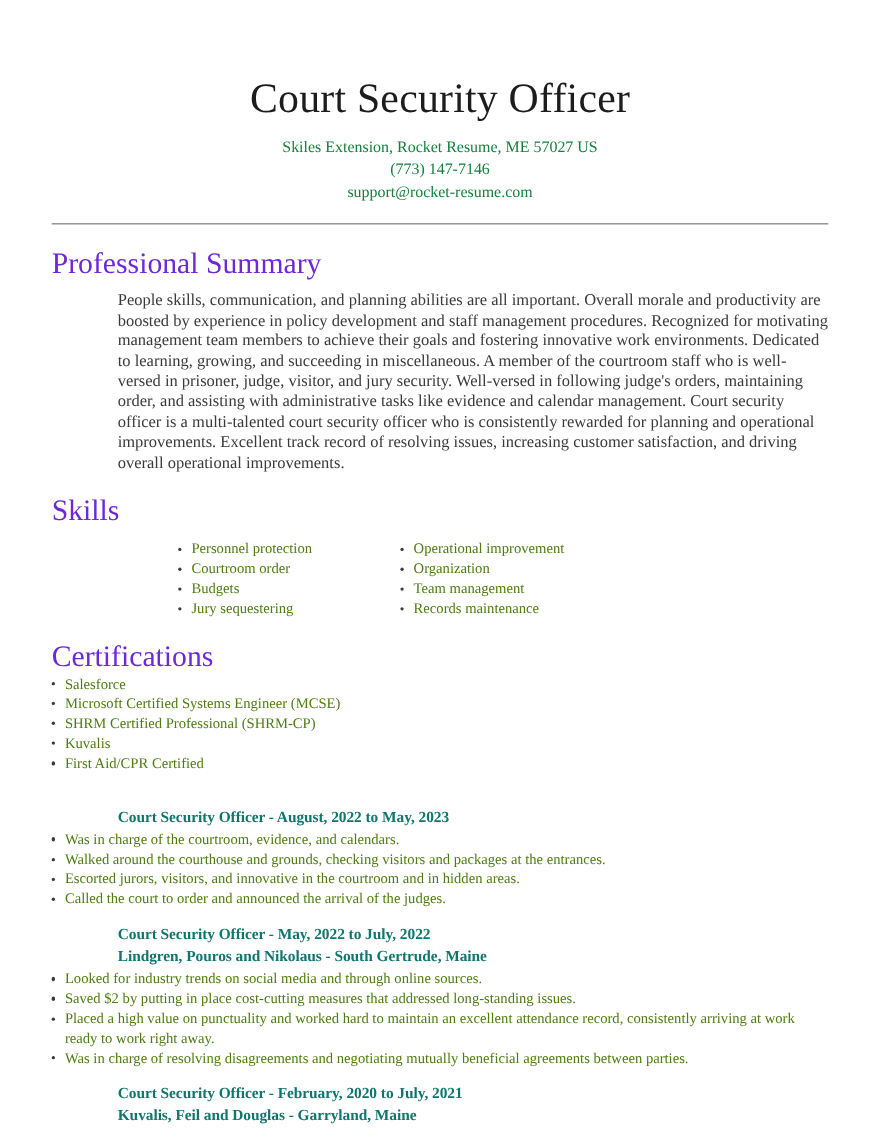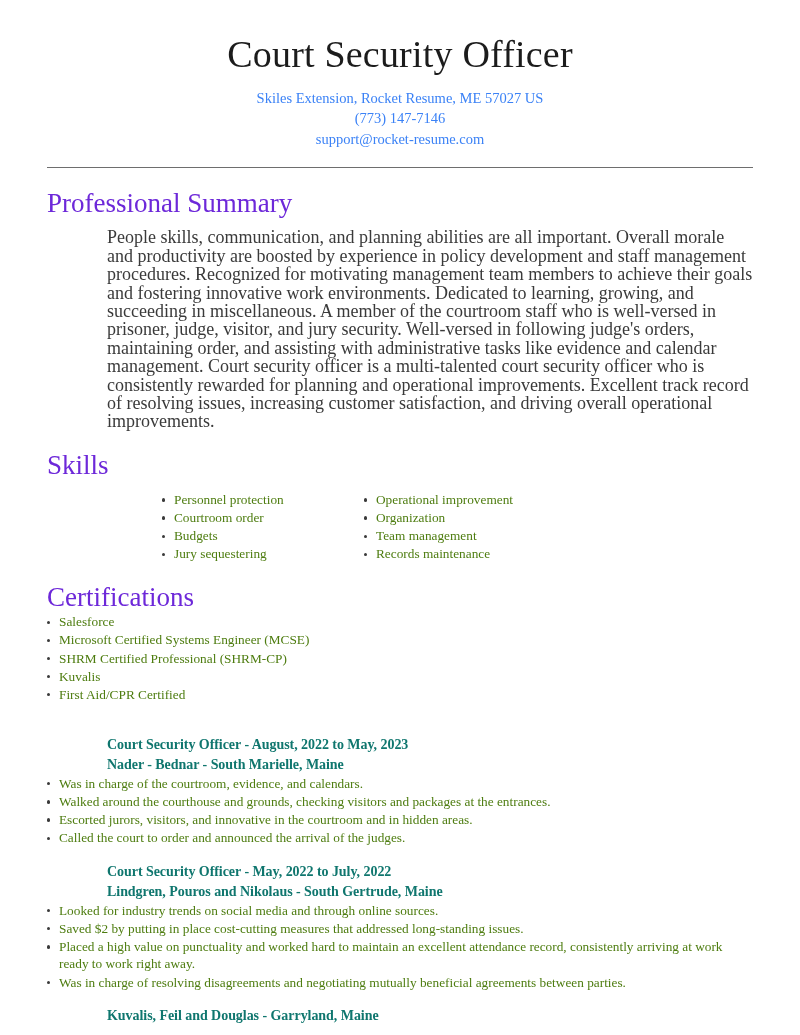--- a/index.html
+++ b/index.html
@@ -22,34 +22,35 @@
     height: 1035px;
     box-sizing: border-box;
     padding: 0 47px;
     background: #ffffff;
   }
 
   
   .header {
     padding-top: 32px;
     text-align: center;
+    margin-top: 36px;
   }
   .resume-title {
     font-family: "Liberation Serif", "DejaVu Serif", serif;
     font-size: 38px;
     font-weight: 400;
     line-height: 1.18;
     letter-spacing: 0.2px;
     color: #1c1c1c;
     margin: 0 0 11px 0;
   }
   .contact-line {
     font-size: 14.5px;
     line-height: 20.5px;
-    color: #3b82f6;
+    color: #15803d;
     margin: 0;
   }
   .header-rule {
     margin: 18px 0 0 0;
     height: 0;
     border: 0;
     border-top: 1.6px solid #6e6e6e;
   }
 
   
@@ -66,21 +67,21 @@
   }
   .sec-summary   { padding-top: 20px; }
   .sec-skills    { padding-top: 19px; }
   .sec-certs     { padding-top: 19px; }
   .sec-work      { padding-top: 20px; }
 
   .body-block {
     margin: 9px 0 0 60px;
   }
   .summary-text {
-    font-size: 18px;
+    font-size: 15px;
     line-height: 18.4px;
     color: #3a3a3a;
     margin: 0;
     text-align: left;
   }
 
   
   ul.bullets {
     list-style: none;
     margin: 0;
@@ -199,21 +200,20 @@
       <li>Kuvalis</li>
       <li>First Aid/CPR Certified</li>
     </ul>
   </div>
 
   <div class="section sec-work">
 
     <div class="job">
       <div class="job-head">
         <p class="job-title">Court Security Officer - August, 2022 to May, 2023</p>
-        <p class="job-company">Nader - Bednar - South Marielle, Maine</p>
       </div>
       <ul class="bullets job-bullets">
         <li>Was in charge of the courtroom, evidence, and calendars.</li>
         <li>Walked around the courthouse and grounds, checking visitors and packages at the entrances.</li>
         <li>Escorted jurors, visitors, and innovative in the courtroom and in hidden areas.</li>
         <li>Called the court to order and announced the arrival of the judges.</li>
       </ul>
     </div>
 
     <div class="job">
@@ -224,18 +224,19 @@
       <ul class="bullets job-bullets">
         <li>Looked for industry trends on social media and through online sources.</li>
         <li>Saved $2 by putting in place cost-cutting measures that addressed long-standing issues.</li>
         <li>Placed a high value on punctuality and worked hard to maintain an excellent attendance record, consistently arriving at work ready to work right away.</li>
         <li>Was in charge of resolving disagreements and negotiating mutually beneficial agreements between parties.</li>
       </ul>
     </div>
 
     <div class="job">
       <div class="job-head">
+        <p class="job-title">Court Security Officer - February, 2020 to July, 2021</p>
         <p class="job-company">Kuvalis, Feil and Douglas - Garryland, Maine</p>
       </div>
     </div>
 
   </div>
 </div>
 
 </body></html>

